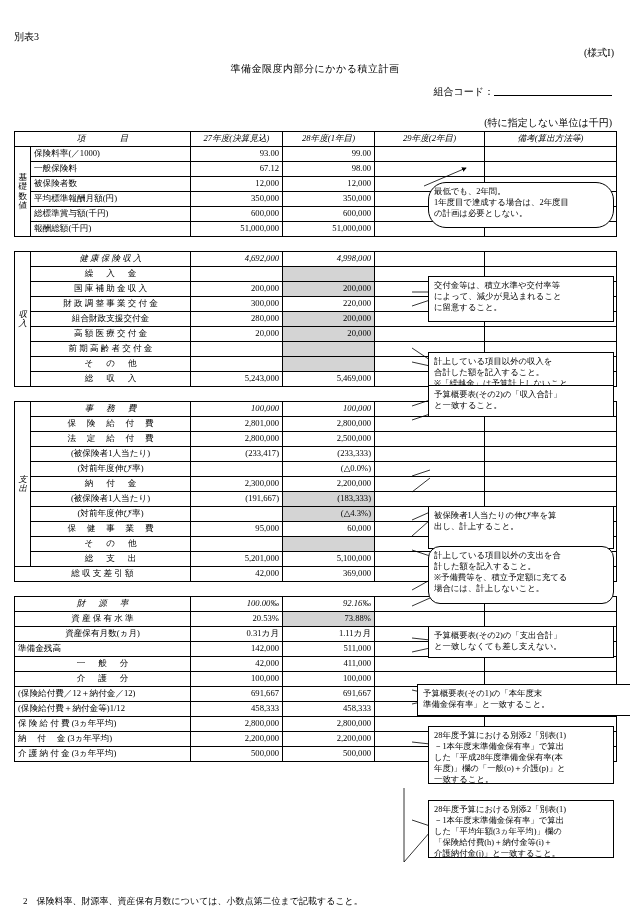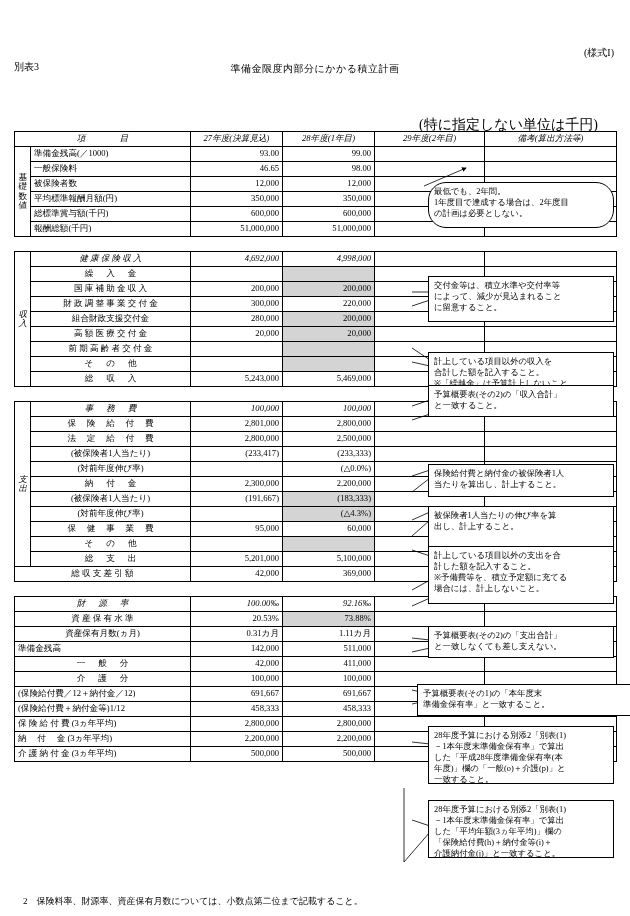--- a/index.html
+++ b/index.html
@@ -19,21 +19,20 @@
     position: relative;
     width: 630px;
     height: 916px;
     padding: 0;
     box-sizing: border-box;
   }
   .topline {
     position: absolute;
     top: 30px; left: 14px;
     font-size: 10px;
-    margin-top: 30px;
   }
   .formno {
     position: absolute;
     top: 46px; right: 16px;
     font-size: 10px;
   }
   .doctitle {
     position: absolute;
     top: 62px; left: 0; right: 0;
     text-align: center;
@@ -48,22 +47,22 @@
   }
   .codeline .ul {
     display: inline-block;
     border-bottom: 1px solid #000;
     width: 118px;
     height: 11px;
     vertical-align: -1px;
   }
   .unitnote {
     position: absolute;
-    top: 116px; right: 32px;
-    font-size: 14px;
+    top: 116px; right: 18px;
+    font-size: 10px;
   }
   table.main {
     position: absolute;
     top: 131px;
     left: 14px;
     width: 602px;
     border-collapse: collapse;
     table-layout: fixed;
   }
   table.main td {
@@ -118,20 +117,23 @@
 </style>
 </head>
 <body>
 
 <div class="page">
 
   <div class="topline">別表3</div>
   <div class="formno">(様式I)</div>
   <div class="doctitle">準備金限度内部分にかかる積立計画</div>
 
+  <div class="codeline" style="top:84px;">
+    <span>組合コード：</span><span class="ul"></span>
+  </div>
   <div class="unitnote">(特に指定しない単位は千円)</div>
 
   <table class="main">
     <colgroup>
       <col style="width:16px">
       <col style="width:160px">
       <col style="width:92px">
       <col style="width:92px">
       <col style="width:110px">
       <col style="width:132px">
@@ -141,29 +143,29 @@
       <tr>
         <td class="c-head tb-thick lb-thick" colspan="2">項　　　　目</td>
         <td class="c-head tb-thick">27年度(決算見込)</td>
         <td class="c-head tb-thick">28年度(1年目)</td>
         <td class="c-head tb-thick">29年度(2年目)</td>
         <td class="c-head tb-thick rb-thick">備考(算出方法等)</td>
       </tr>
 
       <tr>
         <td class="grp lb-thick" rowspan="6">基礎数値</td>
-        <td class="itemcell">準備金残高(／1000)</td>
+        <td class="itemcell">保険料率(／1000)</td>
         <td class="num">93.00</td>
         <td class="num">99.00</td>
         <td></td>
         <td class="rb-thick"></td>
       </tr>
       <tr>
         <td class="itemcell indent1">一般保険料</td>
-        <td class="num">46.65</td>
+        <td class="num">67.12</td>
         <td class="num">98.00</td>
         <td></td>
         <td class="rb-thick"></td>
       </tr>
       <tr>
         <td class="itemcell">被保険者数</td>
         <td class="num">12,000</td>
         <td class="num">12,000</td>
         <td></td>
         <td class="rb-thick"></td>
@@ -496,31 +498,27 @@
     <span style="white-space:pre-line">計上している項目以外の収入を
 合計した額を記入すること。
 ※「繰越金」は予算計上しないこと。</span>
   </div>
 
   <div class="note" style="top:385px; left:428px; width:186px; height:32px;">
     <span style="white-space:pre-line">予算概要表(その2)の「収入合計」
 と一致すること。</span>
   </div>
 
-  <div class="note" style="top:464px; left:428px; width:186px; height:33px;">
-    <span style="white-space:pre-line">保険給付費と納付金の被保険者1人
-当たりを算出し、計上すること。</span>
-  </div>
 
   <div class="note" style="top:506px; left:428px; width:186px; height:43px;">
     <span style="white-space:pre-line">被保険者1人当たりの伸び率を算
 出し、計上すること。</span>
   </div>
 
-  <div class="note" style="top:546px; left:428px; width:186px; height:58px;">
+  <div class="note" style="top:546px; left:428px; width:186px; height:58px;border-radius:12px;">
     <span style="white-space:pre-line">計上している項目以外の支出を合
 計した額を記入すること。
 ※予備費等を、積立予定額に充てる
 場合には、計上しないこと。</span>
   </div>
 
   <div class="note" style="top:626px; left:428px; width:186px; height:32px;">
     <span style="white-space:pre-line">予算概要表(その2)の「支出合計」
 と一致しなくても差し支えない。</span>
   </div>

